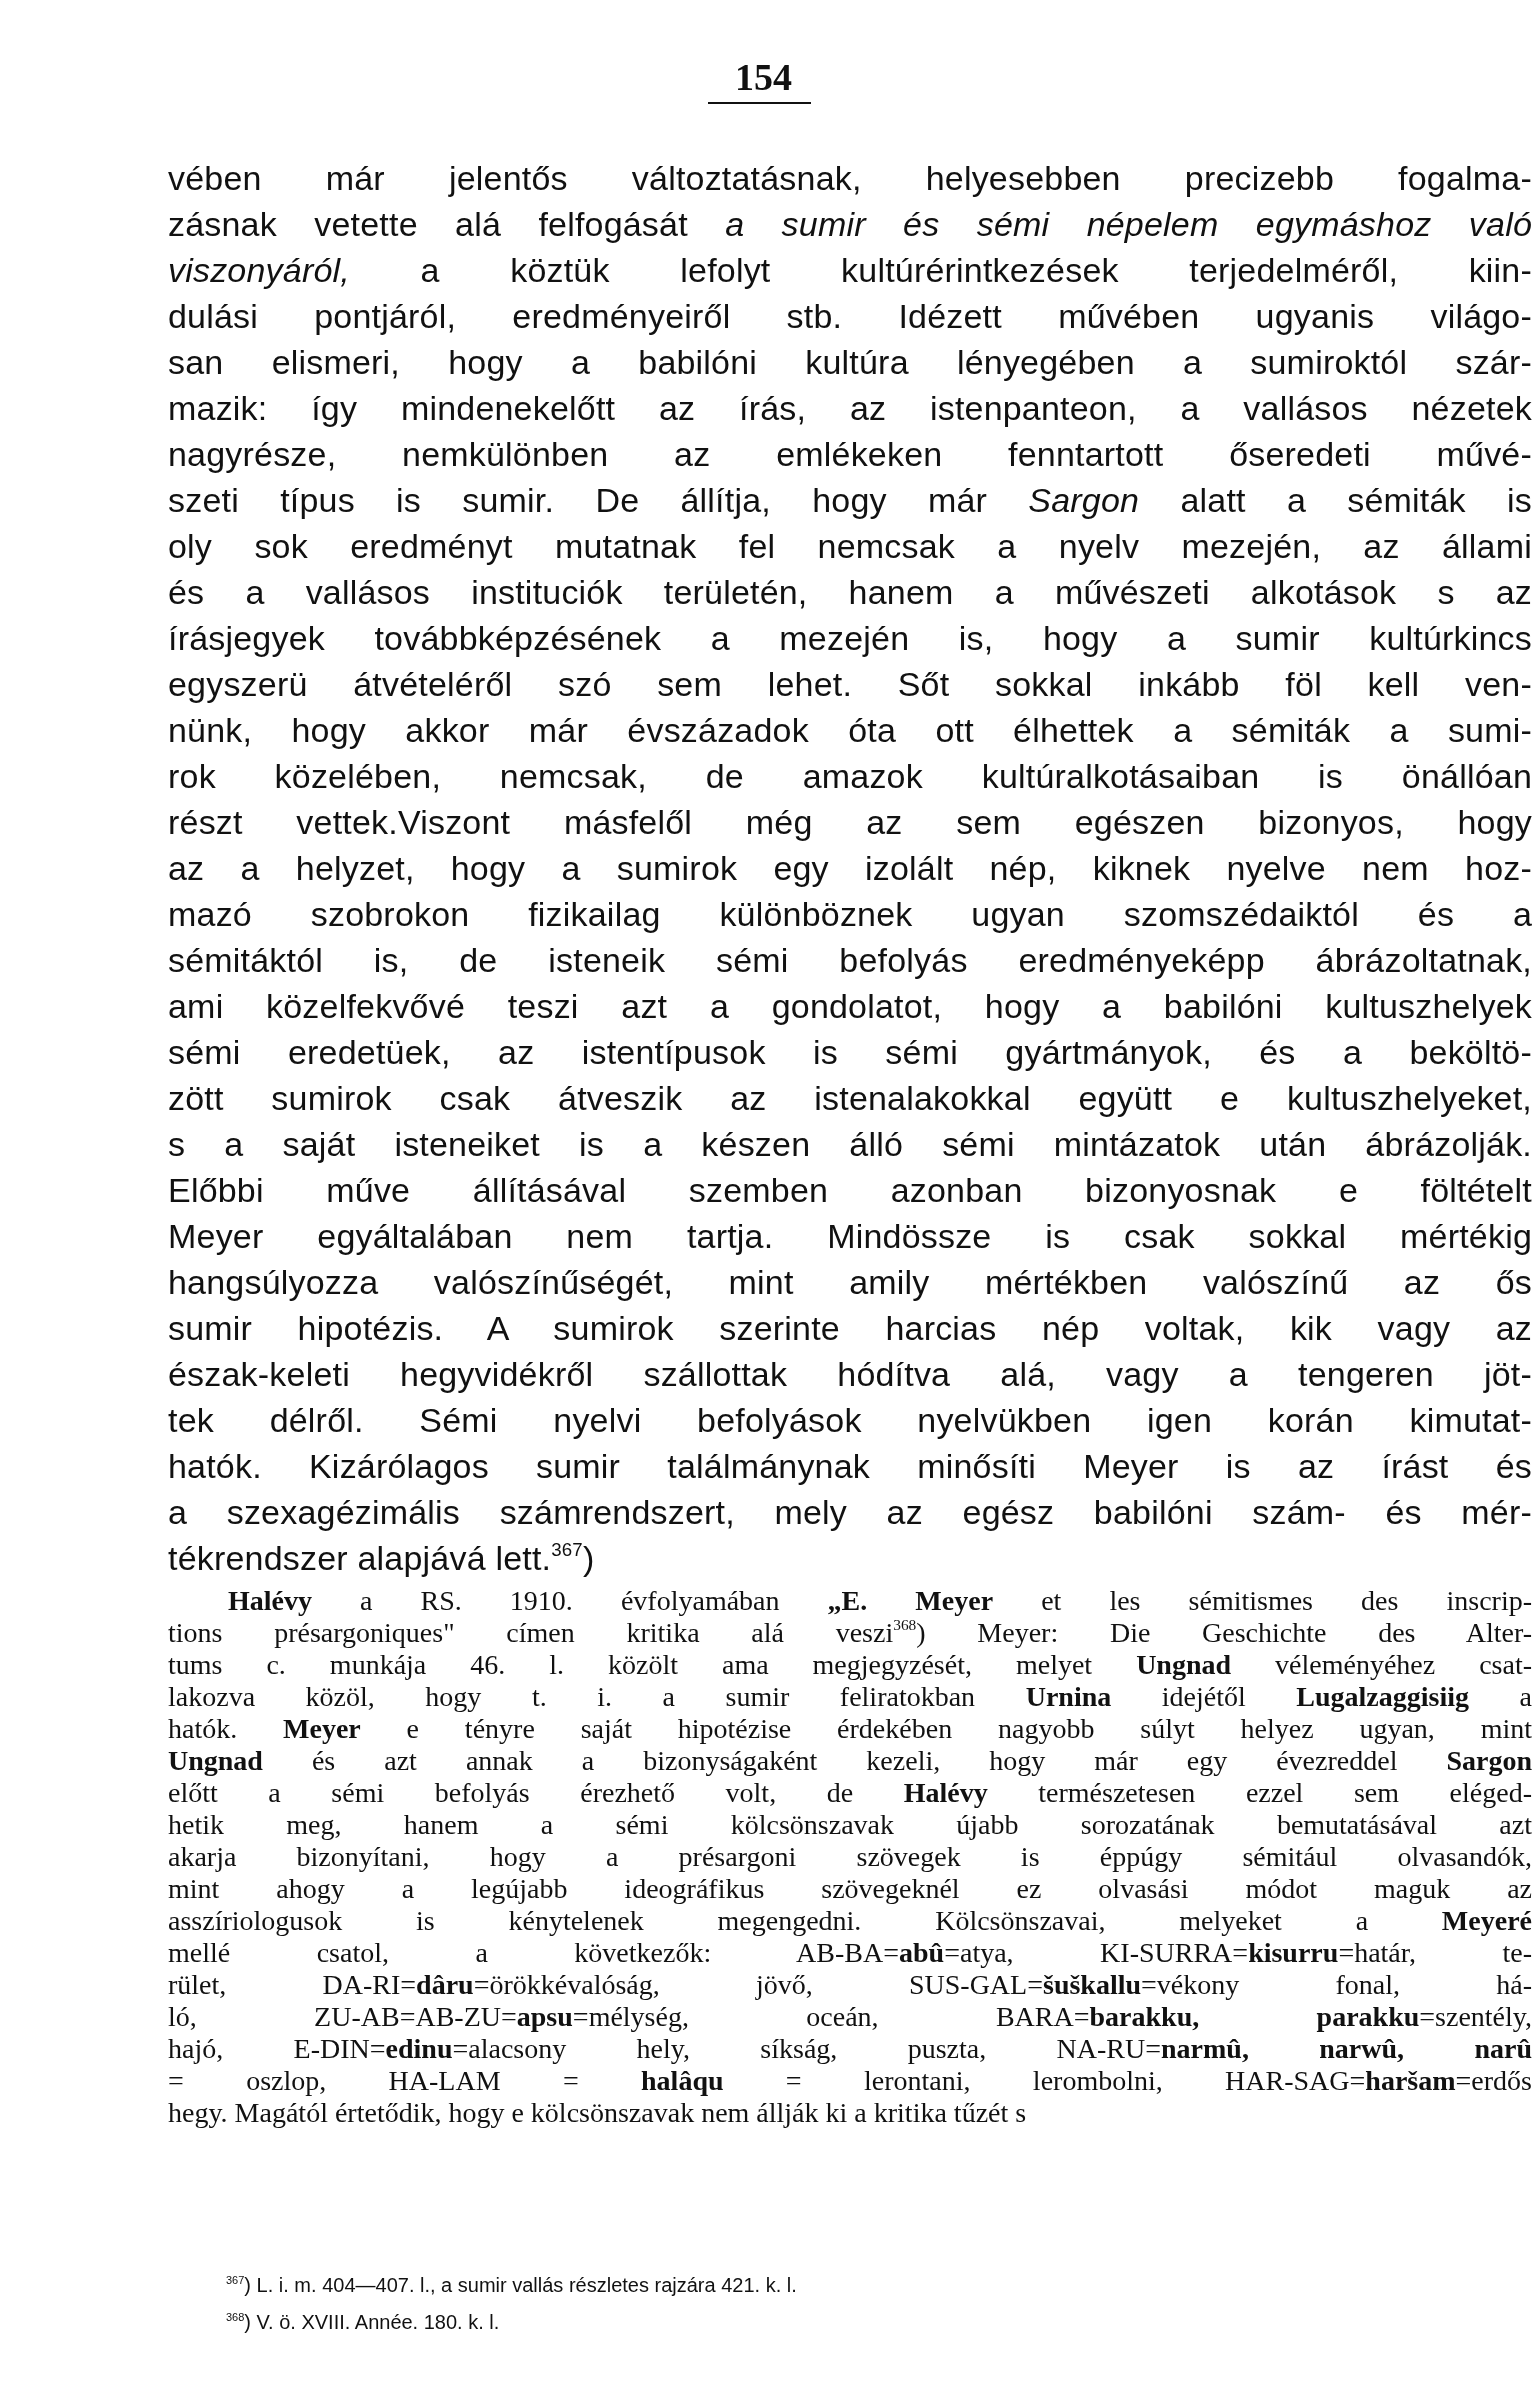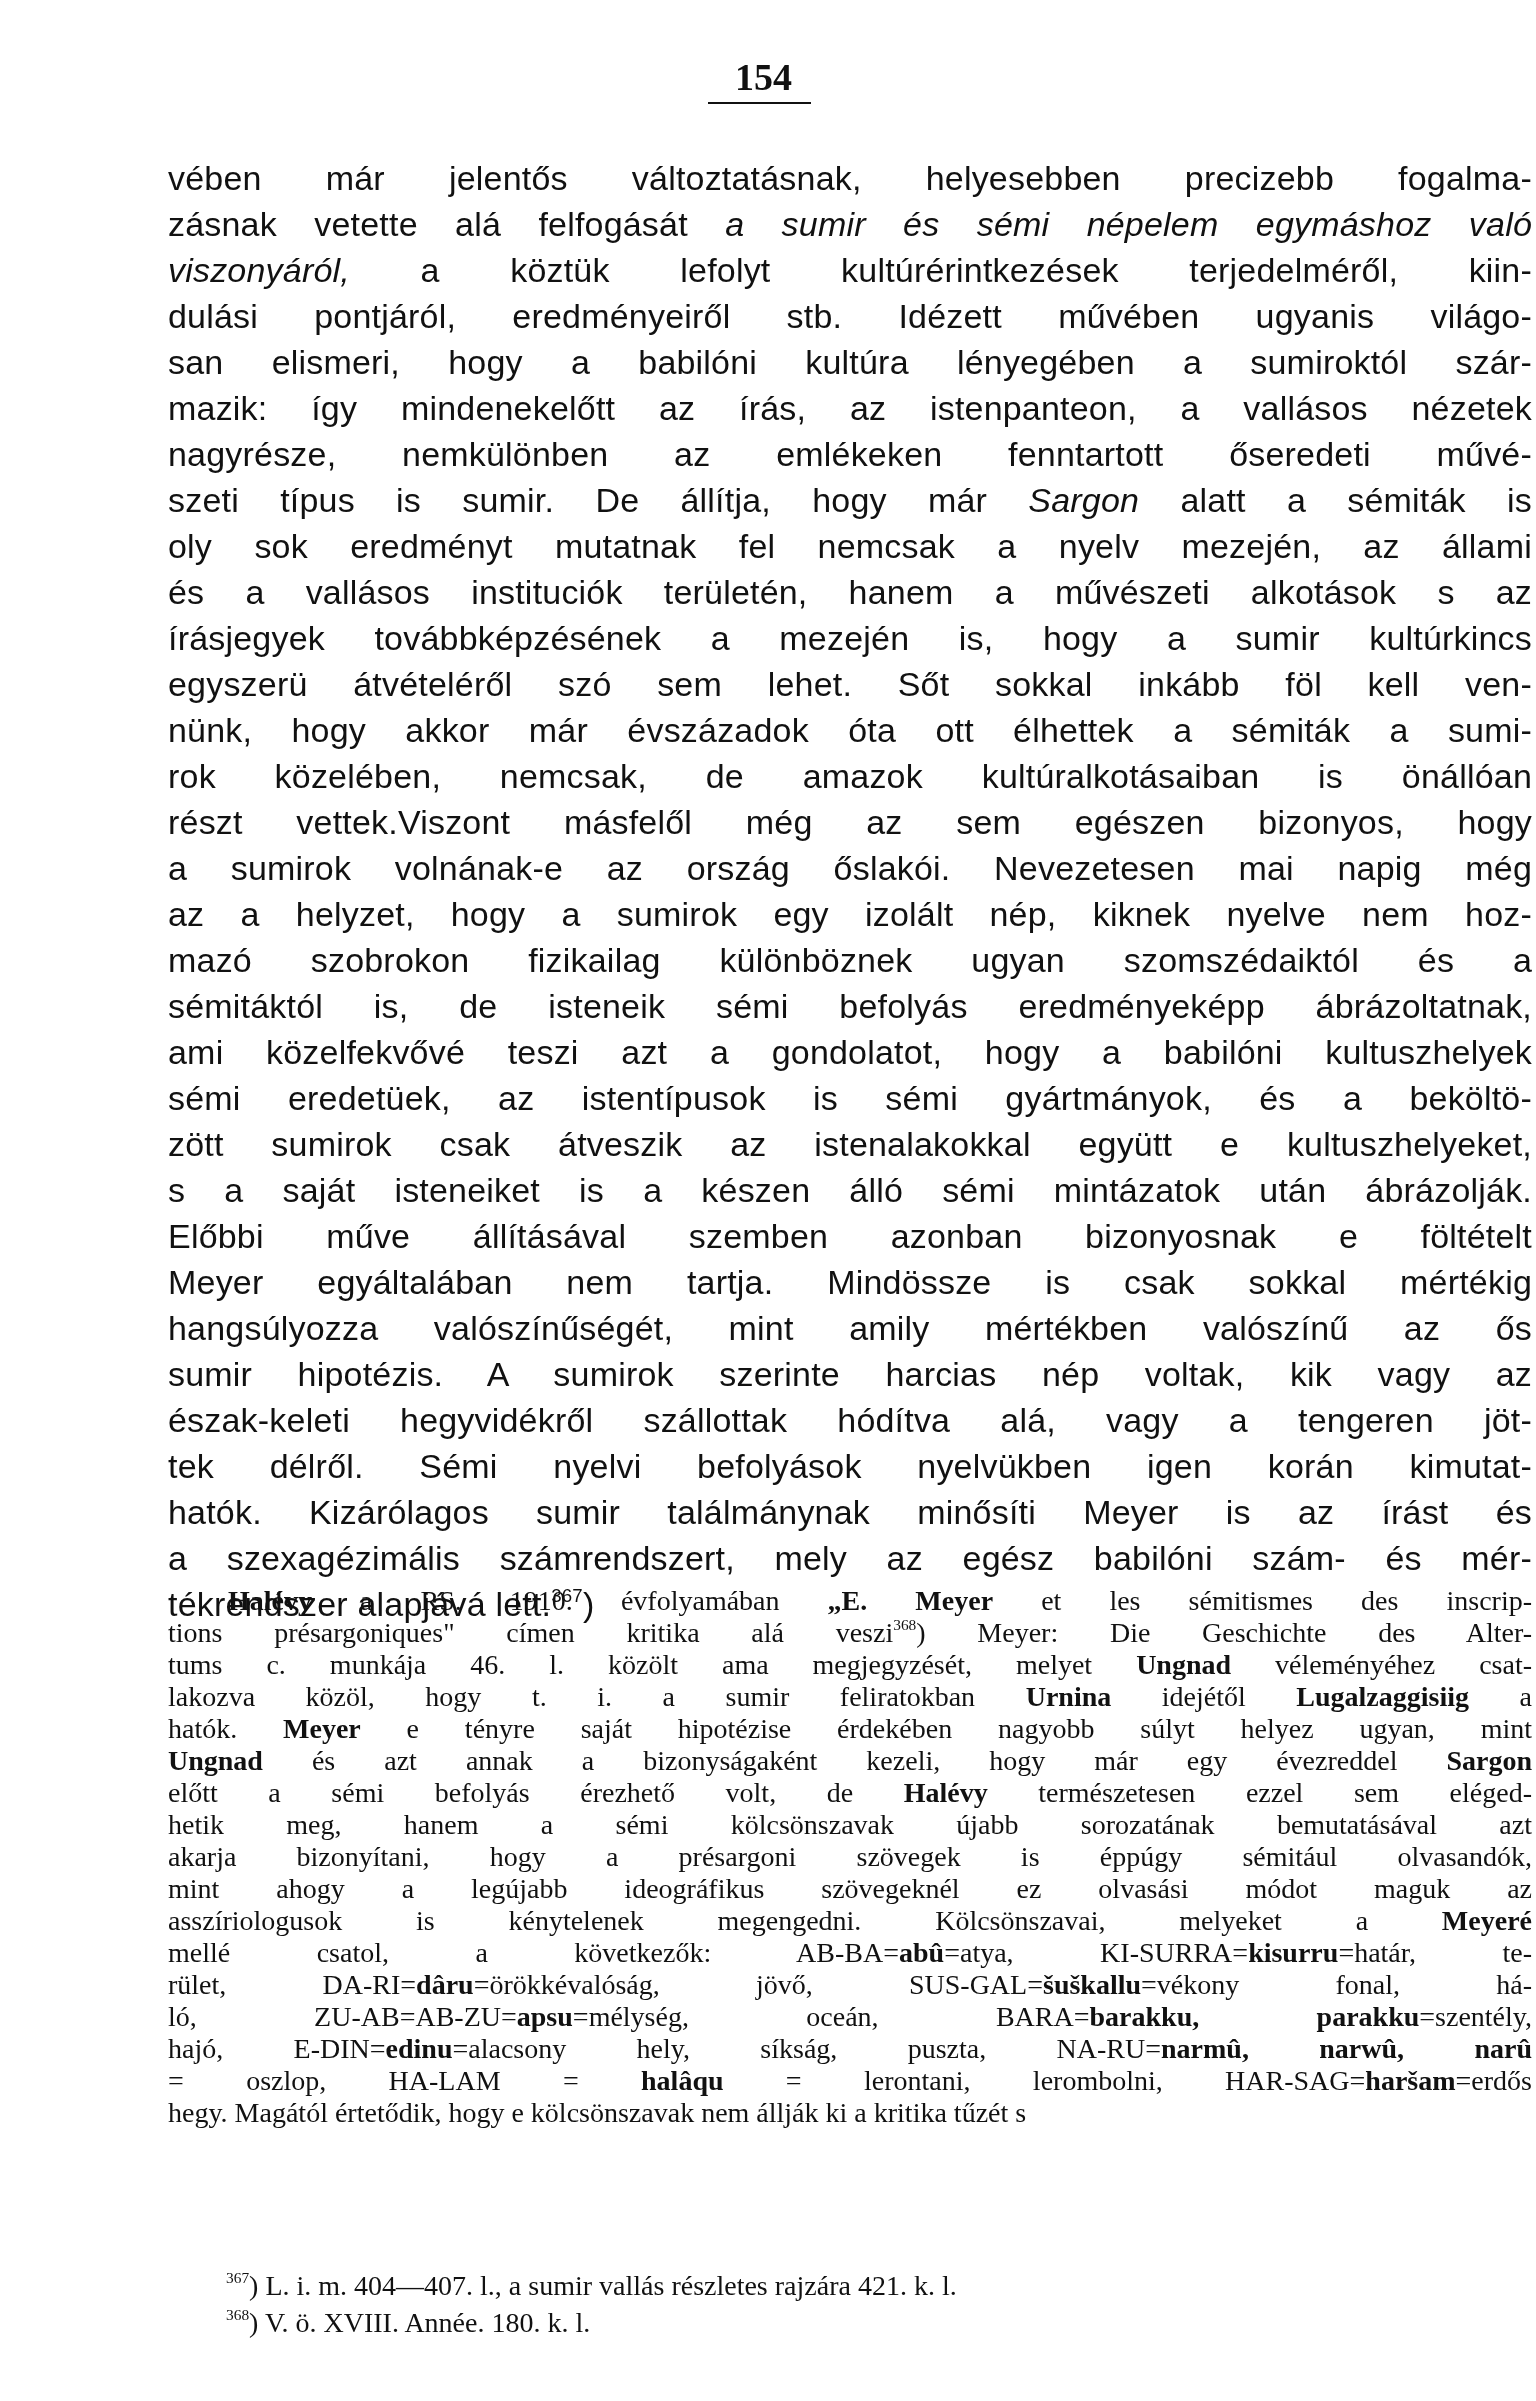--- a/index.html
+++ b/index.html
@@ -12,21 +12,21 @@
   .line { display: block; white-space: nowrap; text-align: justify; text-align-last: justify;
           font-family: Liberation Sans, sans-serif; font-size: 34px; line-height: 46px; letter-spacing: 0.2px;
           font-stretch: condensed; }
   .line.last { text-align-last: left; }
   .note-block { position: absolute; left: 168px; top: 1585px; width: 1364px; }
   .nline { display: block; white-space: nowrap; text-align: justify; text-align-last: justify;
            font-family: "Liberation Serif", serif; font-size: 28px; line-height: 32px; }
   .nline.indent { padding-left: 60px; }
   .nline.last { text-align-last: left; }
   .footnotes { position: absolute; left: 226px; top: 2267px; width: 1297px; }
-  .fline { display: block; white-space: nowrap; font-family: Liberation Serif, serif; font-size: 28px; line-height: 37px; }
+  .fline { display: block; white-space: nowrap; font-family: Liberation Sans, sans-serif; font-size: 20px; line-height: 37px; }
   sup { font-size: 0.55em; vertical-align: 0.75em; line-height: 0; }
   b { font-weight: bold; }
   i { font-style: italic; }
 </style>
 </head>
 <body>
 
 <div class="page-number">154</div>
 <div class="page-rule"></div>
 
@@ -39,21 +39,20 @@
   <span class="line">mazik: így mindenekelőtt az írás, az istenpanteon, a vallásos nézetek</span>
   <span class="line">nagyrésze, nemkülönben az emlékeken fenntartott őseredeti művé-</span>
   <span class="line">szeti típus is sumir. De állítja, hogy már <i>Sargon</i> alatt a sémiták is</span>
   <span class="line">oly sok eredményt mutatnak fel nemcsak a nyelv mezején, az állami</span>
   <span class="line">és a vallásos instituciók területén, hanem a művészeti alkotások s az</span>
   <span class="line">írásjegyek továbbképzésének a mezején is, hogy a sumir kultúrkincs</span>
   <span class="line">egyszerü átvételéről szó sem lehet. Sőt sokkal inkább föl kell ven-</span>
   <span class="line">nünk, hogy akkor már évszázadok óta ott élhettek a sémiták a sumi-</span>
   <span class="line">rok közelében, nemcsak, de amazok kultúralkotásaiban is önállóan</span>
   <span class="line">részt vettek.Viszont másfelől még az sem egészen bizonyos, hogy</span>
-  <span class="line">a sumirok volnának-e az ország őslakói. Nevezetesen mai napig még</span>
   <span class="line">az a helyzet, hogy a sumirok egy izolált nép, kiknek nyelve nem hoz-</span>
   <span class="line">mazó szobrokon fizikailag különböznek ugyan szomszédaiktól és a</span>
   <span class="line">sémitáktól is, de isteneik sémi befolyás eredményeképp ábrázoltatnak,</span>
   <span class="line">ami közelfekvővé teszi azt a gondolatot, hogy a babilóni kultuszhelyek</span>
   <span class="line">sémi eredetüek, az istentípusok is sémi gyártmányok, és a beköltö-</span>
   <span class="line">zött sumirok csak átveszik az istenalakokkal együtt e kultuszhelyeket,</span>
   <span class="line">s a saját isteneiket is a készen álló sémi mintázatok után ábrázolják.</span>
   <span class="line">Előbbi műve állításával szemben azonban bizonyosnak e föltételt</span>
   <span class="line">Meyer egyáltalában nem tartja. Mindössze is csak sokkal mértékig</span>
   <span class="line">hangsúlyozza valószínűségét, mint amily mértékben valószínű az ős</span>

